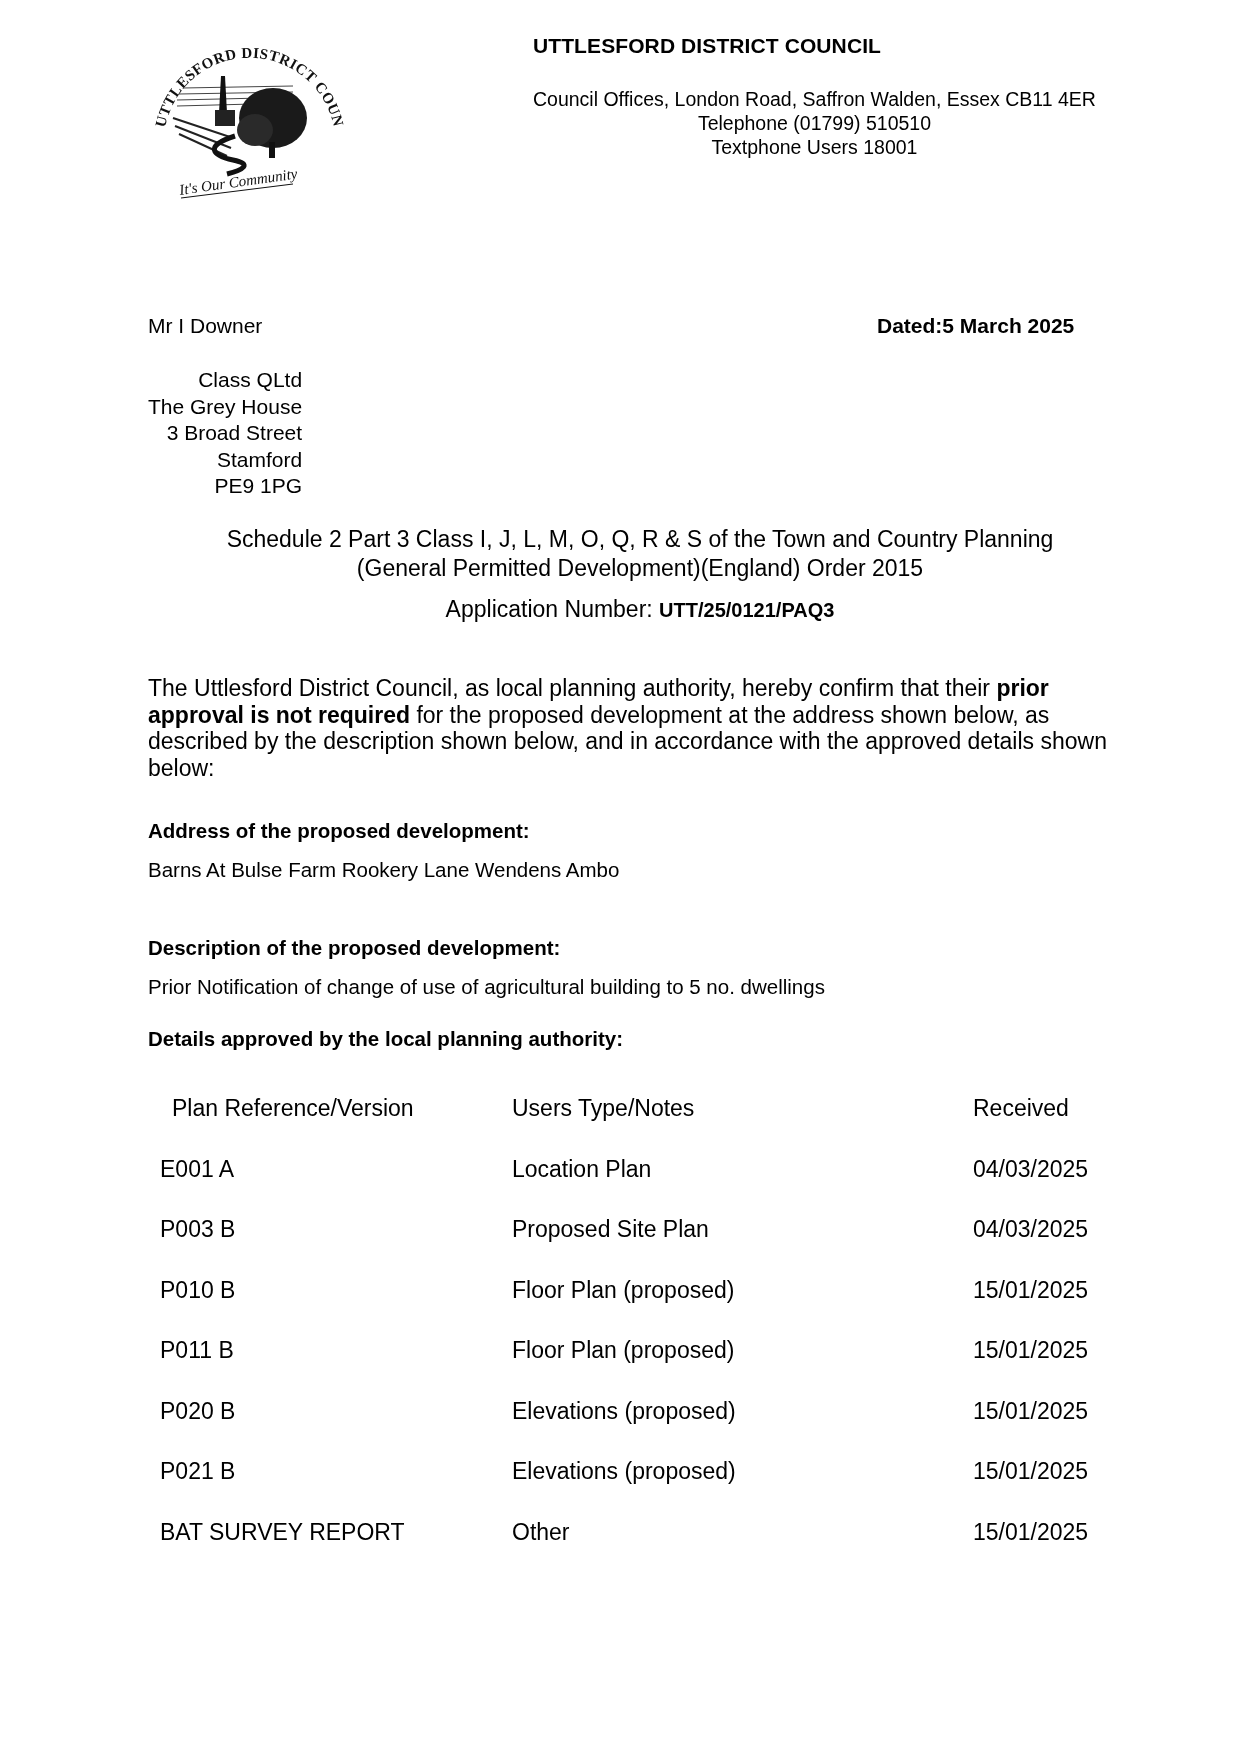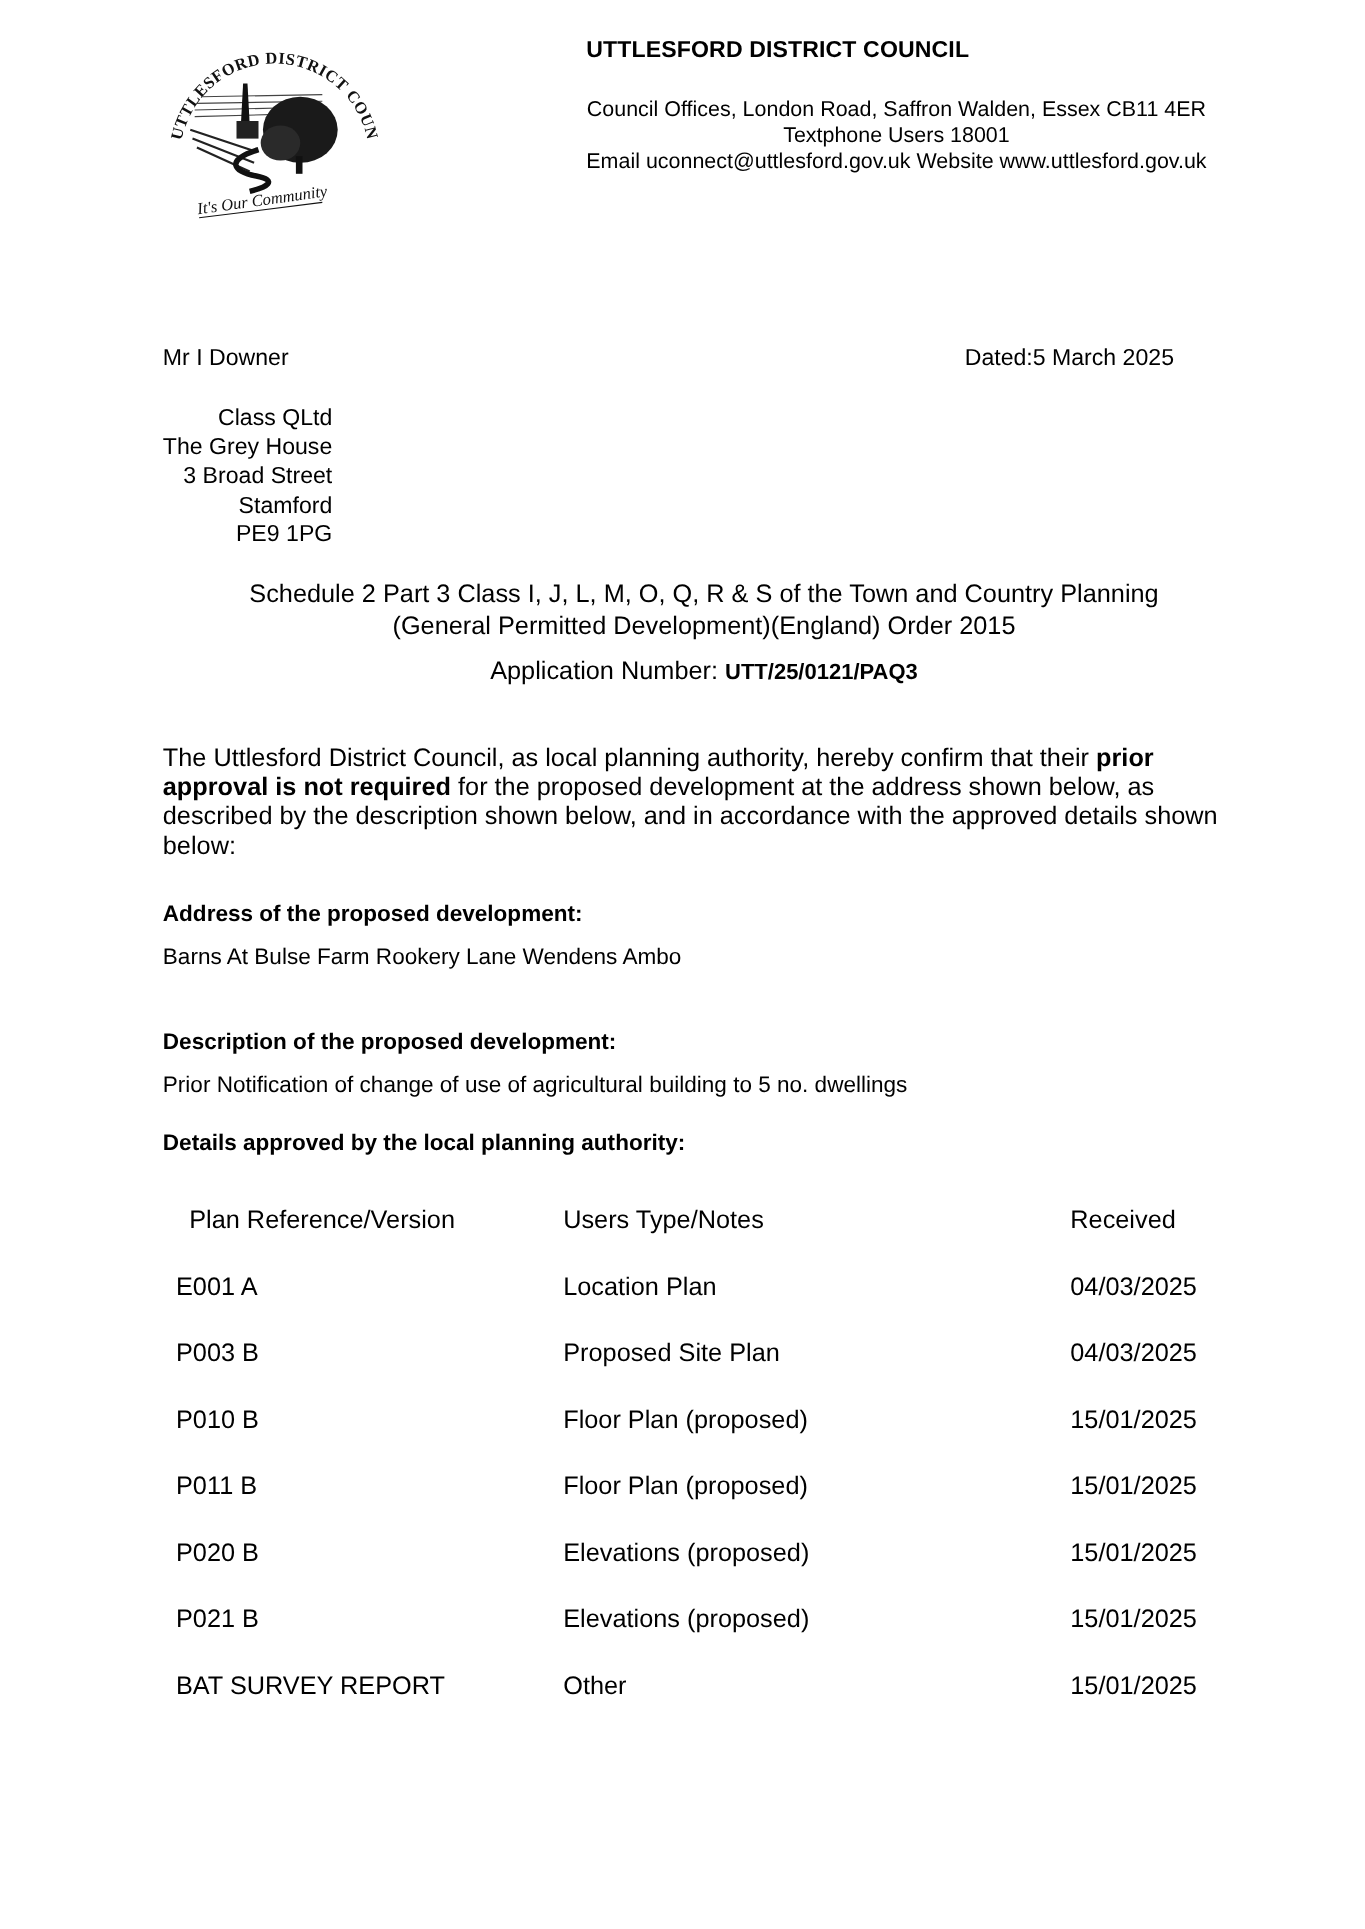--- a/index.html
+++ b/index.html
@@ -6,21 +6,21 @@
     body {
       width: 1241px; height: 1754px; position: relative; overflow: hidden;
       font-family: "Liberation Sans", sans-serif; color: #000;
     }
     .abs { position: absolute; }
     .logo { left: 143px; top: 18px; width: 210px; height: 190px; }
     .org-name { left: 533px; top: 34px; font-size: 21px; font-weight: bold; letter-spacing: 0.1px; }
     .org-lines { left: 533px; top: 87px; font-size: 19.5px; line-height: 24px; }
     .org-lines div { white-space: nowrap; text-align: center; }
     .addressee { left: 148px; top: 314px; font-size: 21px; }
-    .dated { left: 877px; top: 314px; font-size: 21px; white-space: nowrap; }
+    .dated { left: 877px; top: 314px; font-size: 21px; white-space: nowrap; font-weight: bold; }
     .recipient { left: 148px; top: 367px; font-size: 21px; line-height: 26.5px; text-align: right; }
     .schedule { left: 140px; top: 525px; width: 1000px; text-align: center; font-size: 23px; line-height: 29px; }
     .appnum { left: 140px; top: 596px; width: 1000px; text-align: center; font-size: 23px; }
     .appnum b { font-size: 20px; }
     .para { left: 148px; top: 675px; width: 980px; font-size: 23px; line-height: 26.5px; }
     .heading { font-size: 20.5px; font-weight: bold; left: 148px; }
     .bodytext { font-size: 20.5px; left: 148px; }
     .table { left: 148px; top: 1095px; width: 960px; font-size: 23px; }
     .row { position: relative; height: 60.5px; }
     .c1 { position: absolute; left: 12px; }
@@ -63,22 +63,22 @@
     <path d="M 92 118 C 60 128, 70 138, 90 142 C 110 146, 100 152, 84 156" stroke="#111" stroke-width="5" fill="none"></path>
 
     <text x="36" y="168" font-family="Liberation Serif, serif" font-style="italic" font-size="15" fill="#111" transform="rotate(-8 100 165)">It's Our Community</text>
     <line x1="38" y1="180" x2="150" y2="166" stroke="#111" stroke-width="1"></line>
   </svg>
 </div>
 
 <div class="abs org-name">UTTLESFORD DISTRICT COUNCIL</div>
 <div class="abs org-lines">
   <div>Council Offices, London Road, Saffron Walden, Essex CB11 4ER</div>
+  <div>Telephone (01799) 510510</div>
   <div>Textphone Users 18001</div>
-  <div>Email uconnect@uttlesford.gov.uk  Website www.uttlesford.gov.uk</div>
 </div>
 
 <div class="abs addressee">Mr I Downer</div>
 <div class="abs dated">Dated:5 March 2025</div>
 
 <div class="abs recipient">
   <div>Class QLtd</div>
   <div>The Grey House</div>
   <div>3 Broad Street</div>
   <div>Stamford</div>

